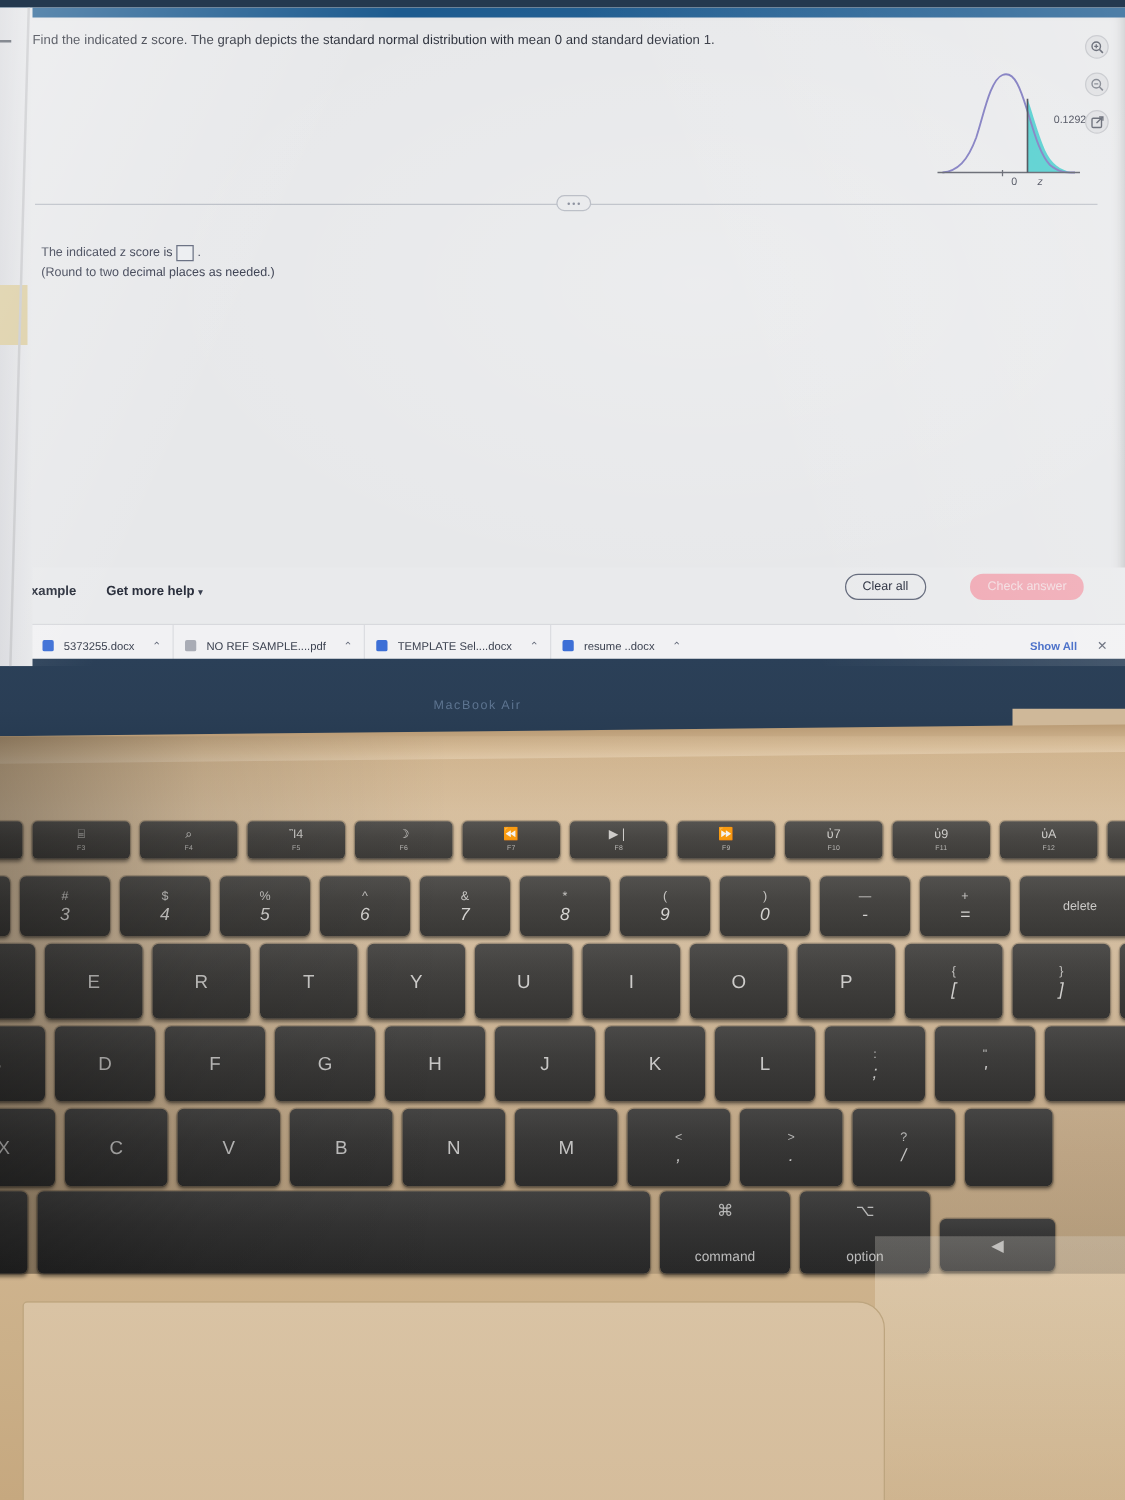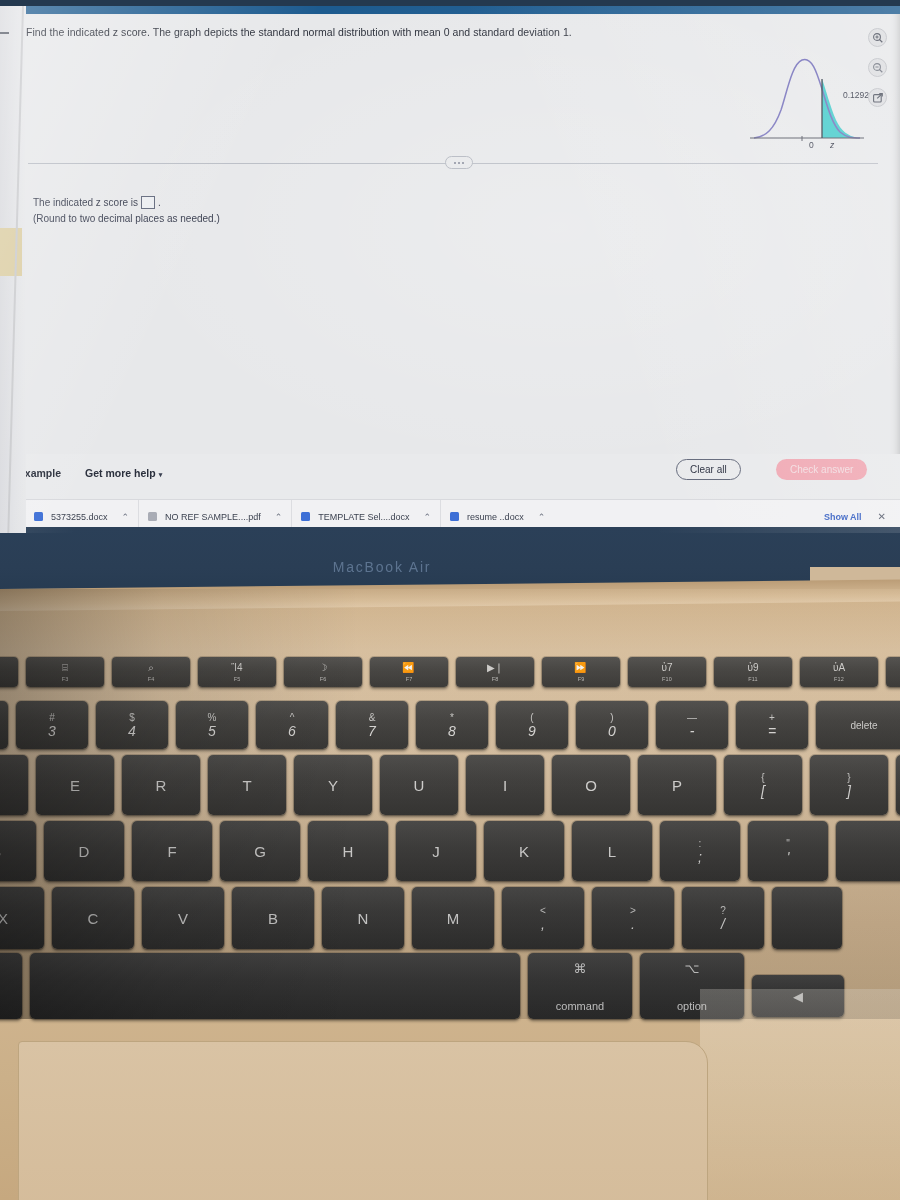--- a/index.html
+++ b/index.html
@@ -162,21 +162,21 @@
   #dl-close { font-size:10px; color:#5d6372; margin-right:14px; }
 
   
   #laptop { position:absolute; left:0; top:527px; width:900px; height:673px; }
   #lid-gap {
     position:absolute; left:0; top:0; width:900px; height:74px;
     background: linear-gradient(180deg,#2b4058 0%, #2a3e55 55%, #263a50 100%);
   }
   #macbook-air-text {
     position:absolute; left:0; top:32px; width:764px; text-align:center;
-    font-size:14px; color:#5d7490; letter-spacing:.13em;
+    font-size:10px; color:#5d7490; letter-spacing:.13em;
   }
   #lid-right-notch {
     position:absolute; left:810px; top:40px; width:90px; height:34px;
     background:#cfb899;
   }
 
   #deck {
     position:absolute; left:0; top:62px; width:900px; height:611px;
     background: linear-gradient(180deg,#c9ab84 0%, #d8bf9e 10%, #ddc5a6 28%, #d3b793 55%, #cbb089 80%, #c6a87f 100%);
   }

